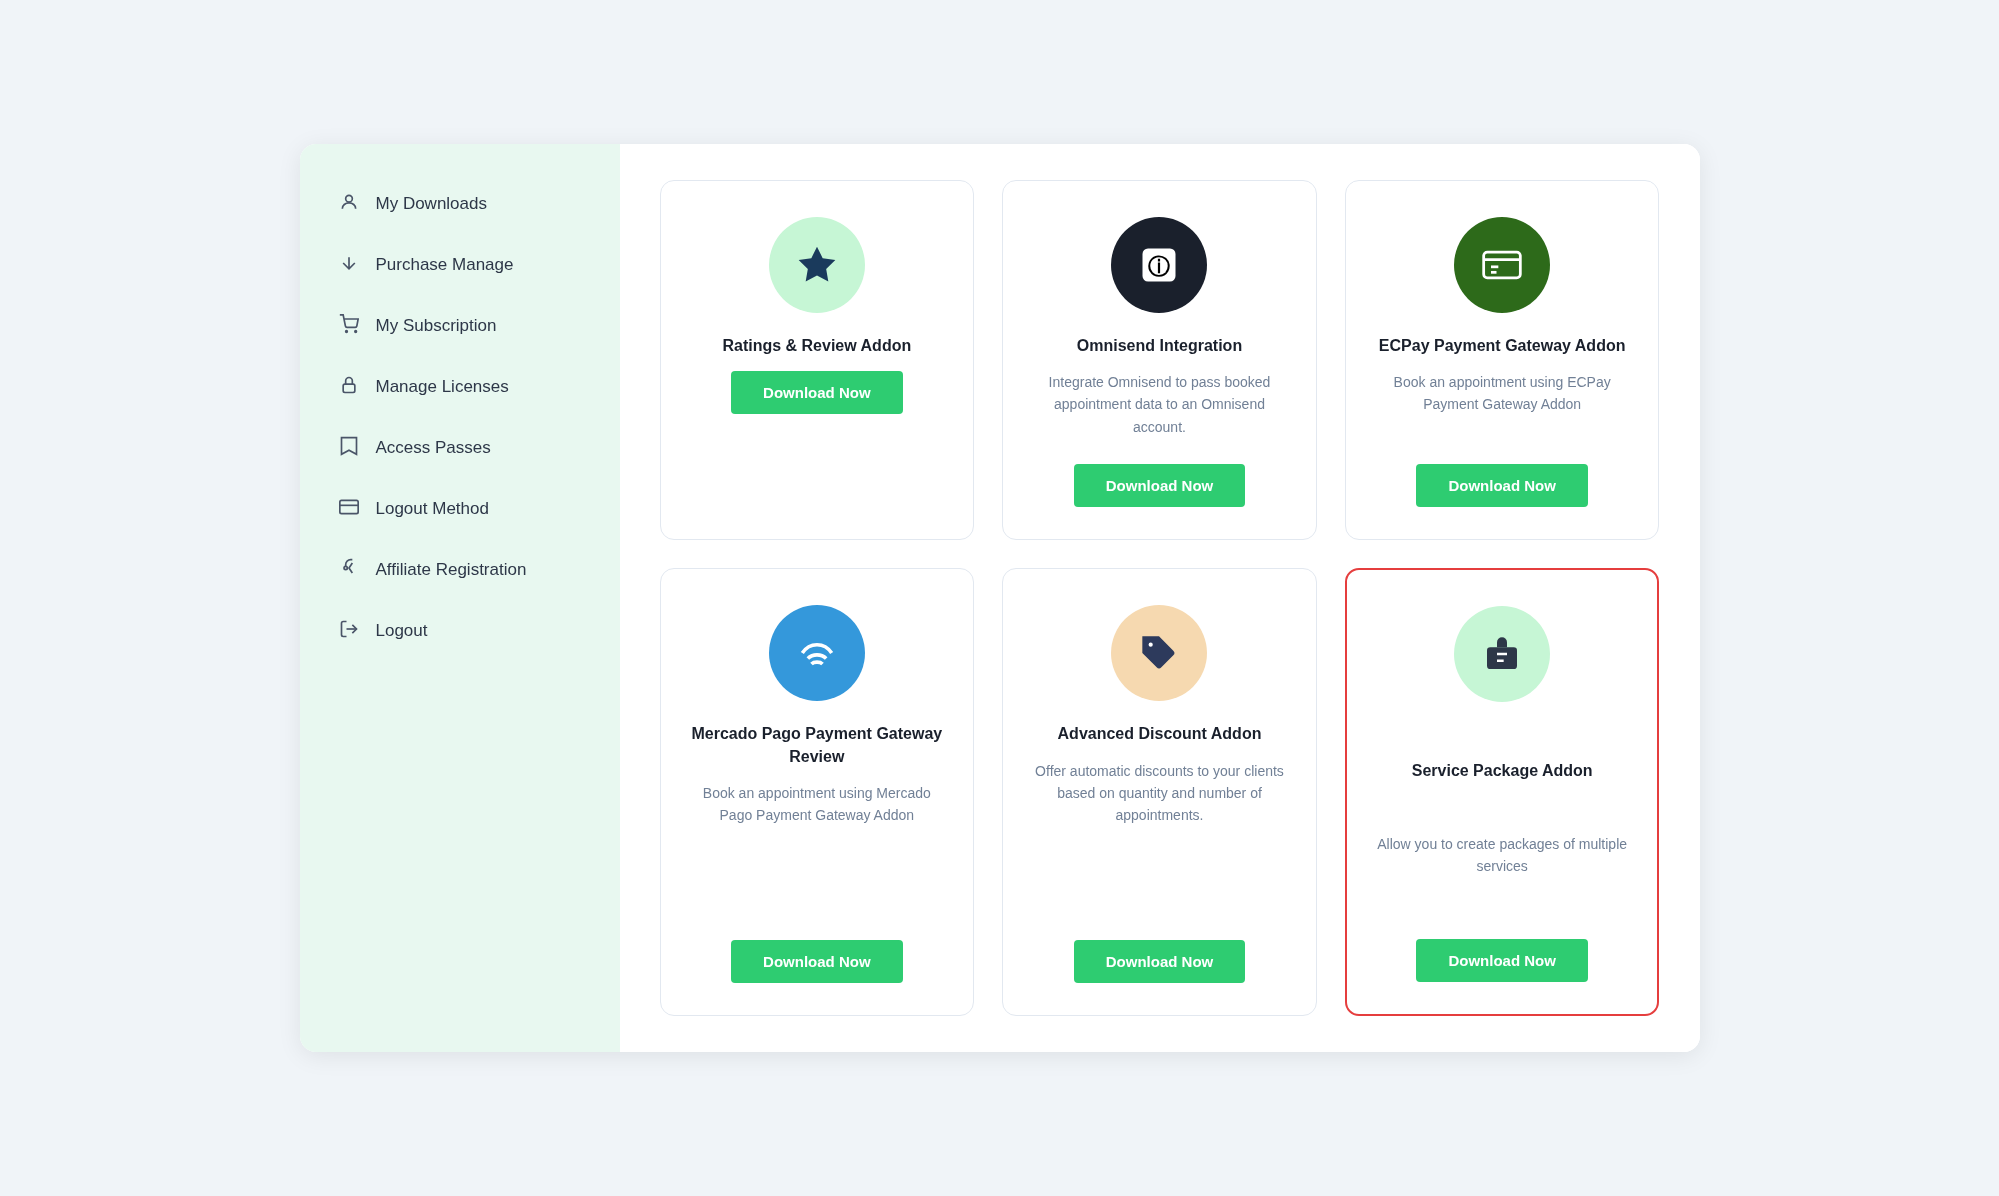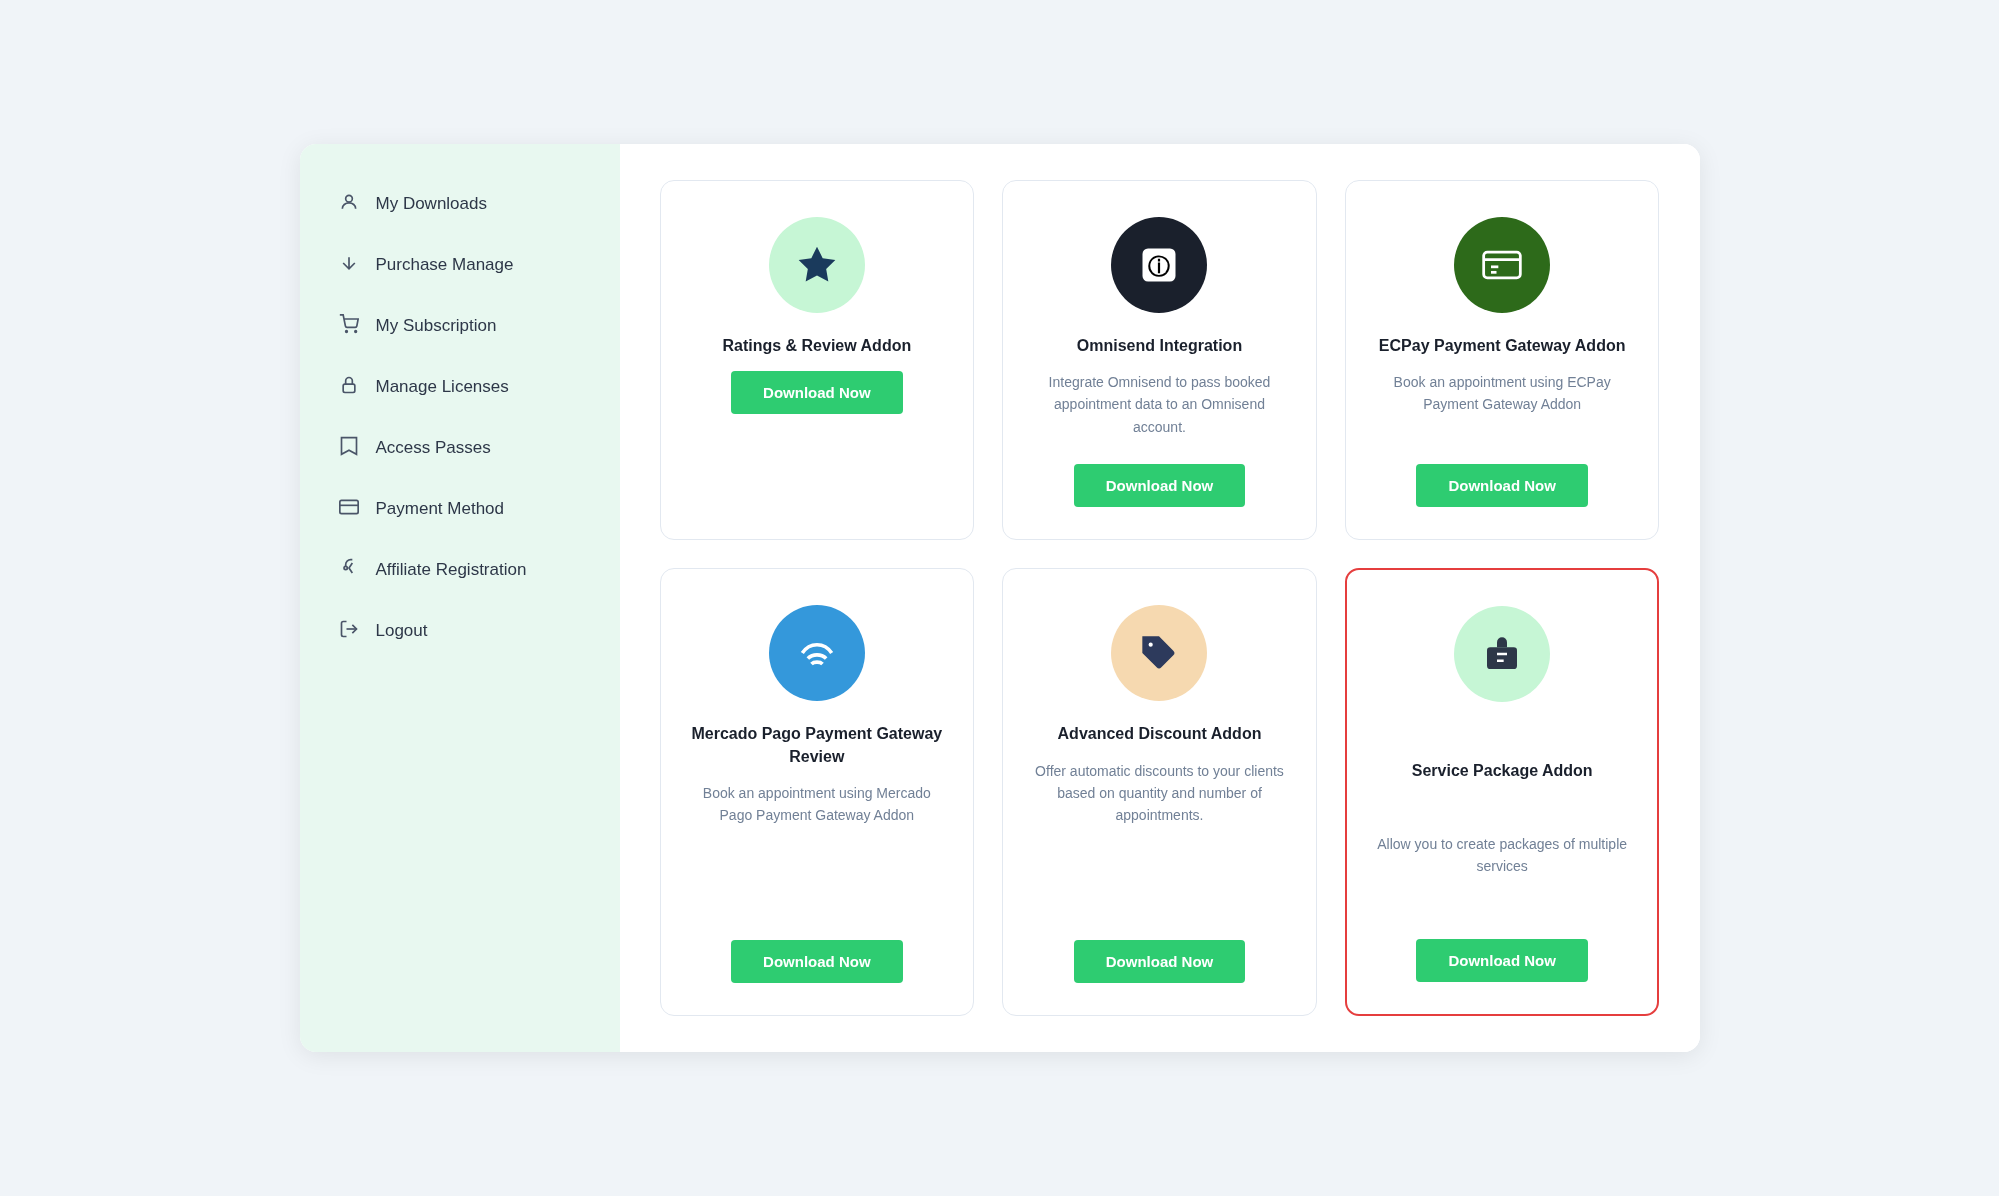--- a/index.html
+++ b/index.html
@@ -150,21 +150,21 @@
           <span class="sidebar-icon"><svg width="20" height="20" viewBox="0 0 24 24" fill="none" stroke="#4a5568" stroke-width="2">
               <path d="M21 2H3v20l9-5 9 5V2z"></path>
             </svg></span>
           <span class="sidebar-label">Access Passes</span>
         </div>
         <div class="sidebar-item">
           <span class="sidebar-icon"><svg width="20" height="20" viewBox="0 0 24 24" fill="none" stroke="#4a5568" stroke-width="2">
               <rect x="1" y="4" width="22" height="16" rx="2"></rect>
               <line x1="1" y1="10" x2="23" y2="10"></line>
             </svg></span>
-          <span class="sidebar-label">Payment Method</span>
+          <span class="sidebar-label">Logout Method</span>
         </div>
         <div class="sidebar-item">
           <span class="sidebar-icon"><svg width="20" height="20" viewBox="0 0 24 24" fill="none" stroke="#4a5568" stroke-width="2">
               <circle cx="8" cy="12" r="2"></circle>
               <path d="M16 6l-4 6 4 6M8 10v-2a6 6 0 0 1 6-6h2"></path>
             </svg></span>
           <span class="sidebar-label">Affiliate Registration</span>
         </div>
         <div class="sidebar-item">
           <span class="sidebar-icon"><svg width="20" height="20" viewBox="0 0 24 24" fill="none" stroke="#4a5568" stroke-width="2">

